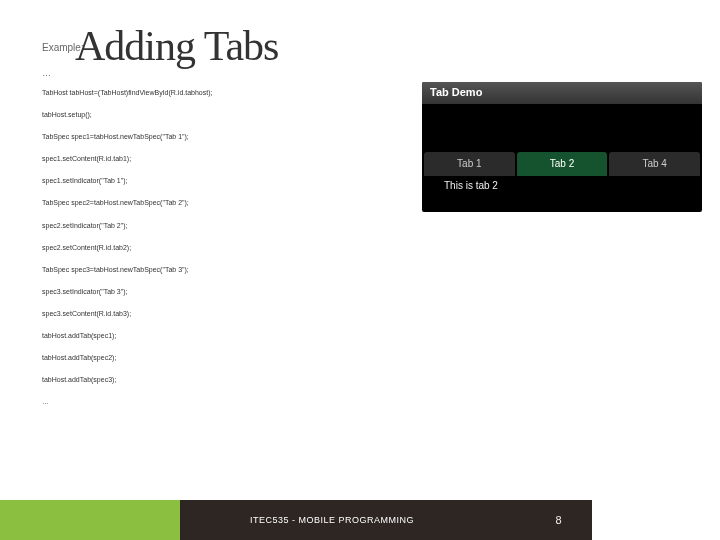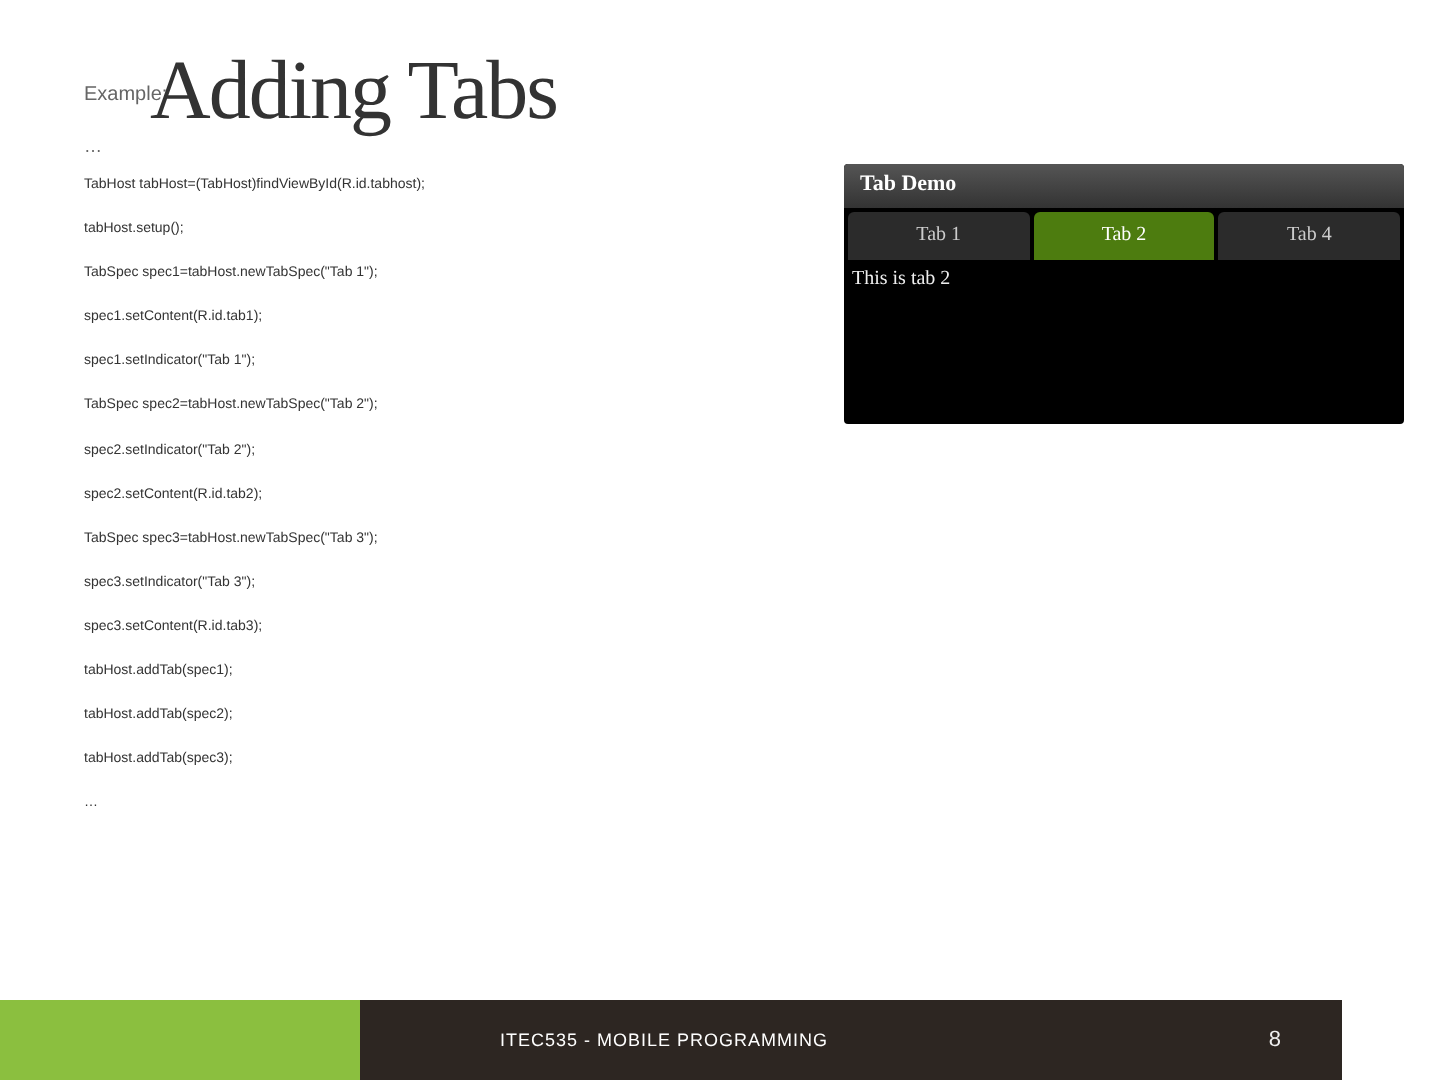--- a/index.html
+++ b/index.html
@@ -58,61 +58,61 @@
   }
   .device {
     position: absolute;
     top: 82px;
     right: 18px;
     width: 280px;
     height: 130px;
     background: #000;
     border-radius: 2px;
     overflow: hidden;
-    font-family: Liberation Serif, serif;
   }
   .device-header {
     background: #3b3b3b;
     background: linear-gradient(#555, #333);
     color: #fff;
     font-size: 11px;
     padding: 4px 8px;
     height: 22px;
     font-weight: bold;
   }
   .tab-strip {
     display: flex;
     height: 26px;
     background: #000;
     gap: 2px;
     padding: 2px 2px 0 2px;
+    margin-top: 46px;
   }
   .tab {
     flex: 1;
     text-align: center;
     font-size: 10px;
     color: #ccc;
     line-height: 24px;
     background: #2b2b2b;
     border-radius: 3px 3px 0 0;
   }
   .tab.active {
-    background: #4d7c0f;
+    background: #14532d;
     color: #fff;
   }
   .tab-content {
     color: #eee;
     font-size: 10px;
-    padding: 4px 4px;
+    padding: 4px 22px;
   }
   .footer-bar {
     position: absolute;
     left: 0;
     bottom: 0;
-    width: 671px;
+    width: 592px;
     height: 40px;
     display: flex;
   }
   .footer-green {
     width: 180px;
     height: 40px;
     background: #8bbf3f;
   }
   .footer-dark {
     flex: 1;

